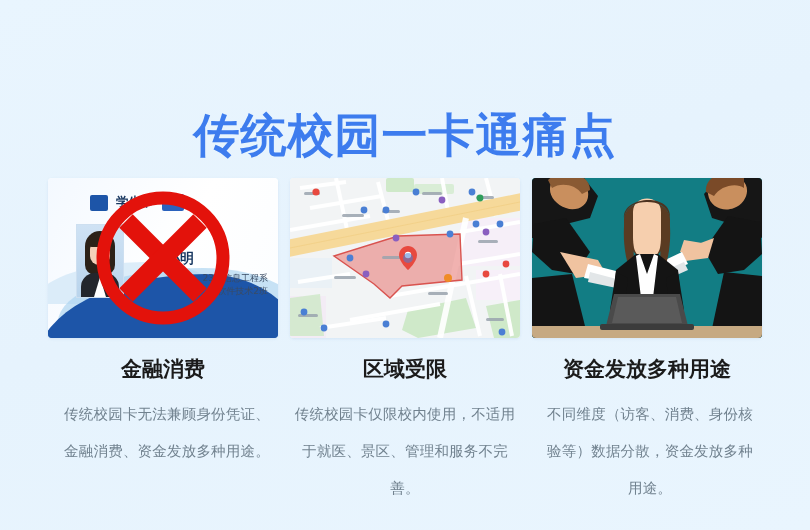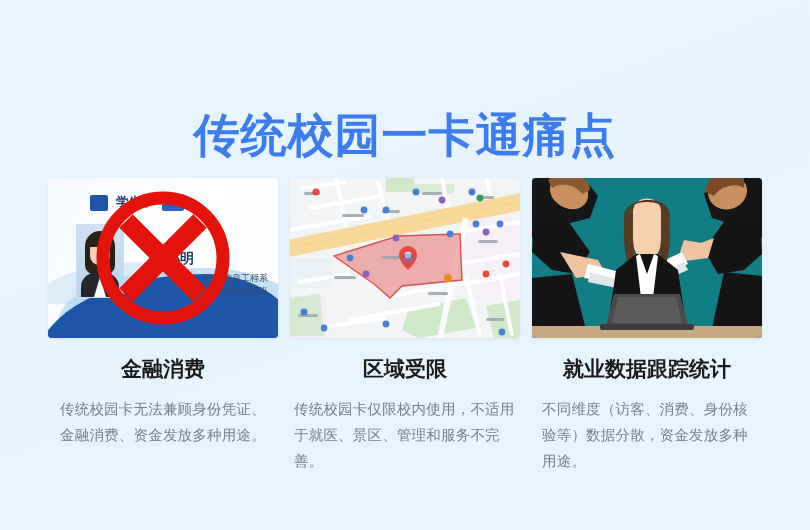--- a/index.html
+++ b/index.html
@@ -64,23 +64,23 @@
     margin-top: 18px;
     text-align: center;
     font-size: 21px;
     line-height: 26px;
     font-weight: bold;
     color: #1b1b1b;
     font-family: "DejaVu Sans", "Liberation Sans", sans-serif;
   }
   .col-body {
     margin-top: 14px;
-    text-align: left;
+    text-align: center;
     font-size: 14.5px;
-    line-height: 26px;
+    line-height: 37px;
     color: #71828f;
     letter-spacing: 0.2px;
     font-family: Liberation Serif, serif;
     padding: 0 4px;
   }
   .col-1 .col-body { padding-left: 12px; }
   .col-3 .col-body { padding-left: 10px; }
 
   
   .idcard-bg {
@@ -411,18 +411,18 @@
 
           <g>
             <rect x="0" y="148" width="230" height="12" fill="#c6a982"></rect>
             <path d="x"></path>
             <path d="M82 116 L148 116 L156 148 L74 148 Z" fill="#4a4a4a"></path>
             <path d="M86 119 L144 119 L150 145 L80 145 Z" fill="#5a5a5a"></path>
             <rect x="68" y="146" width="94" height="6" rx="2" fill="#3c3c3c"></rect>
           </g>
         </svg>
       </div>
-      <div class="col-heading">就业数据跟踪统计</div>
+      <div class="col-heading">资金发放多种用途</div>
       <div class="col-body">不同维度（访客、消费、身份核验等）数据分散，资金发放多种用途。</div>
     </div>
 
   </div>
 </div>
 
 </body></html>

